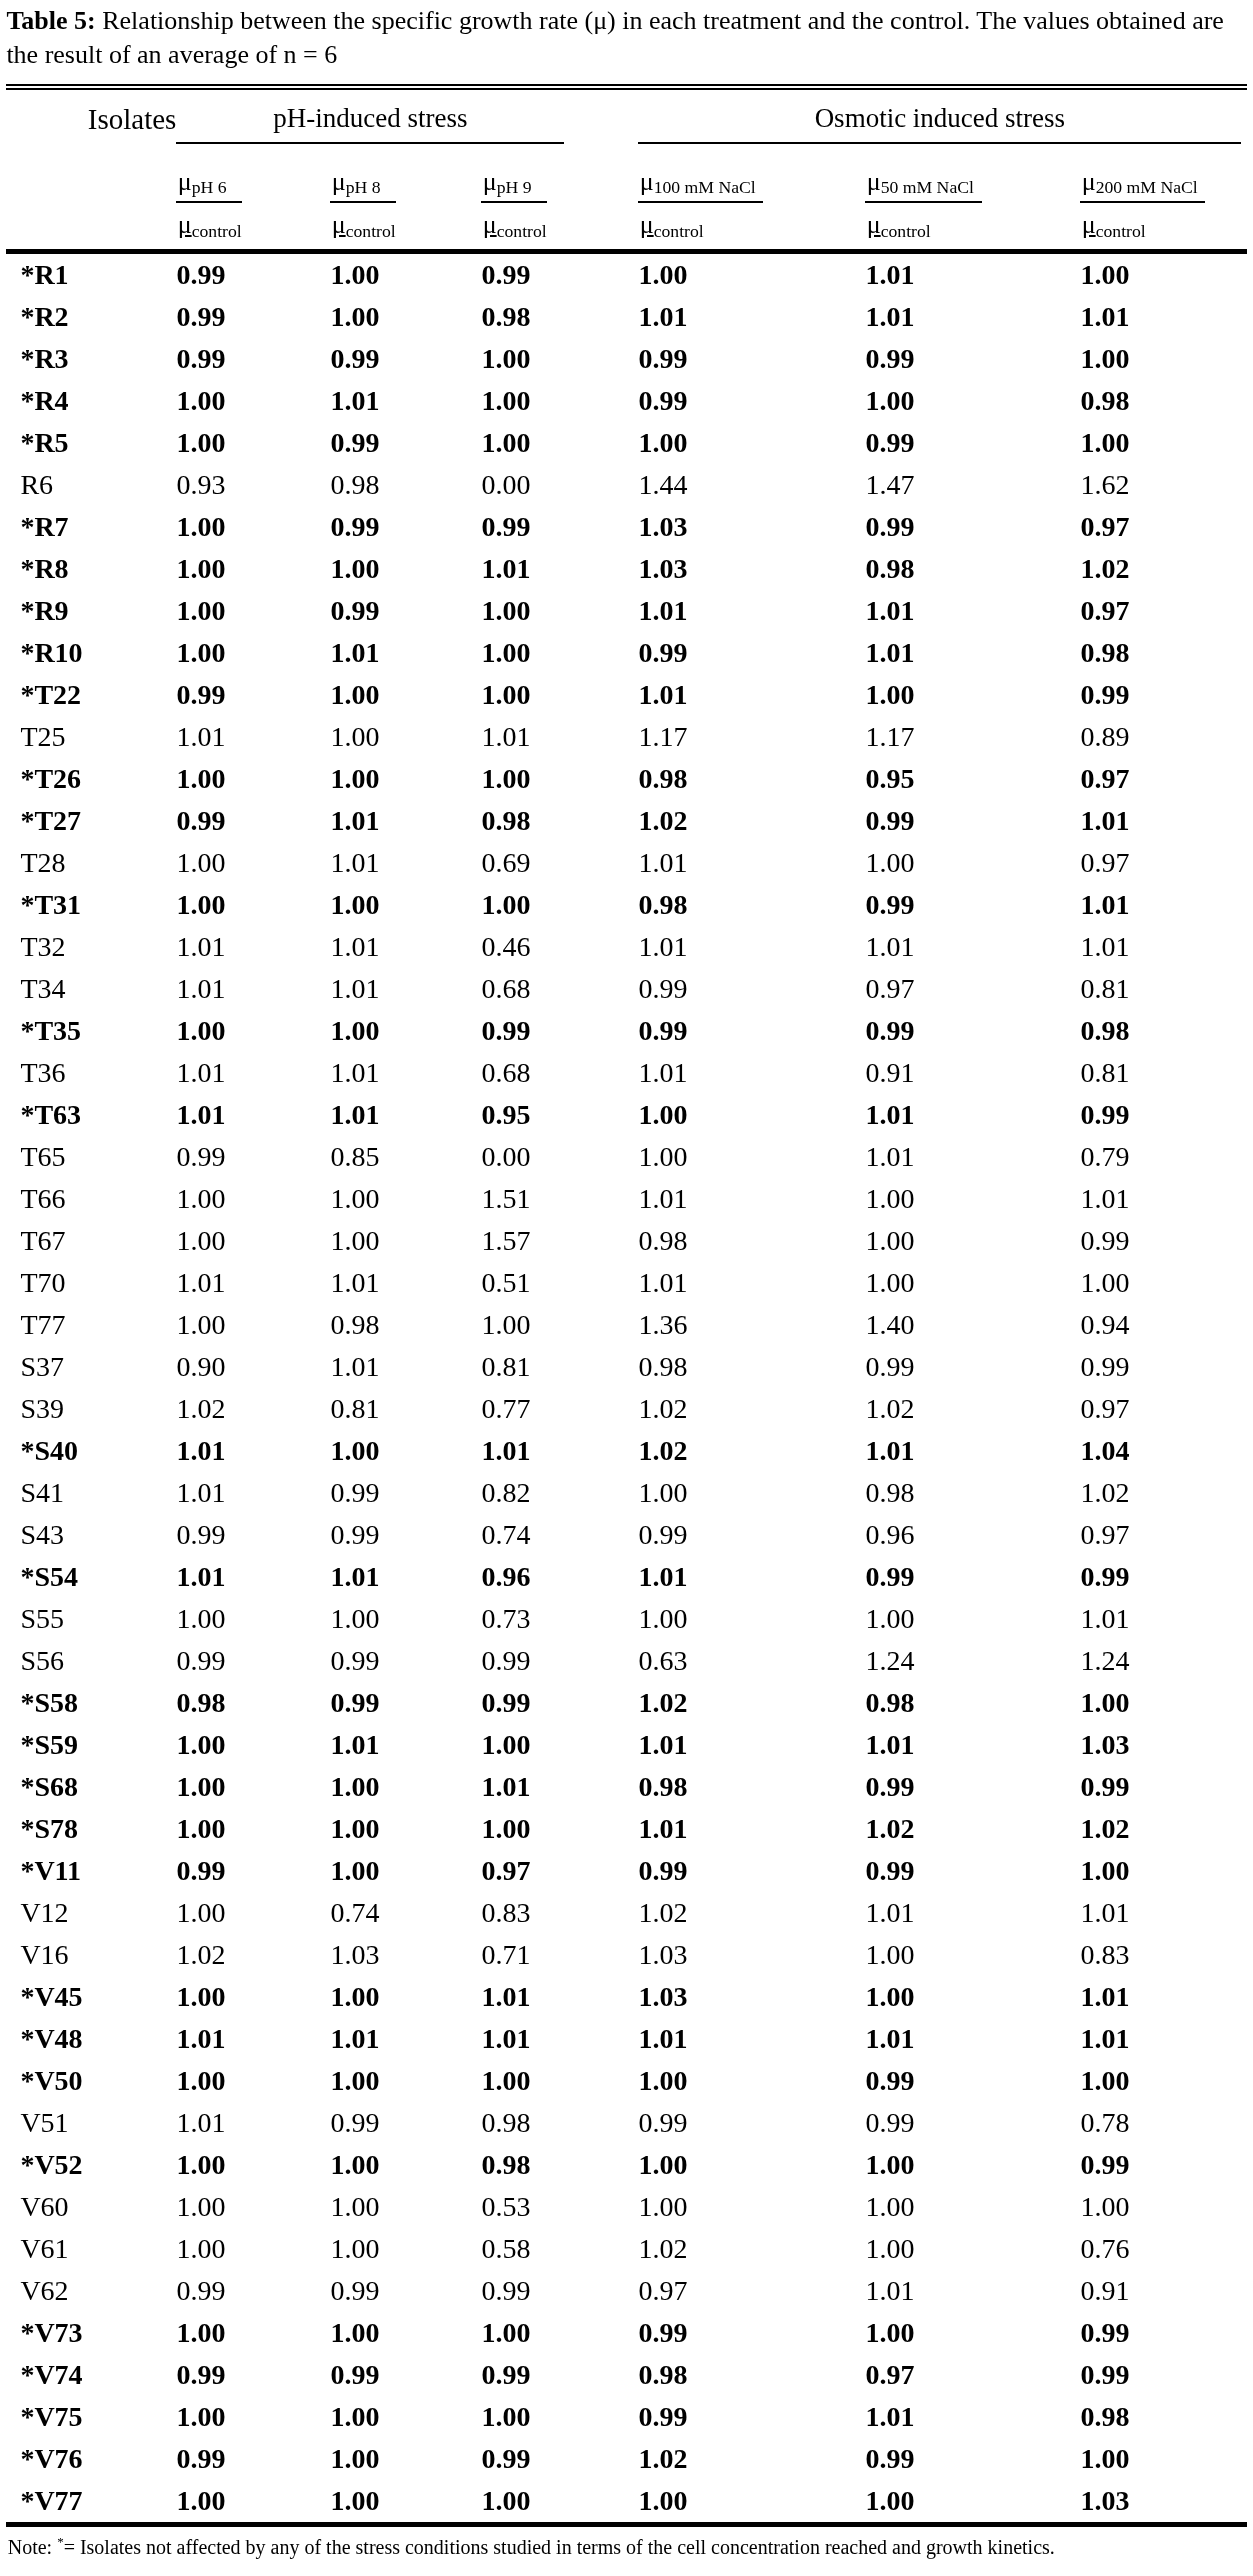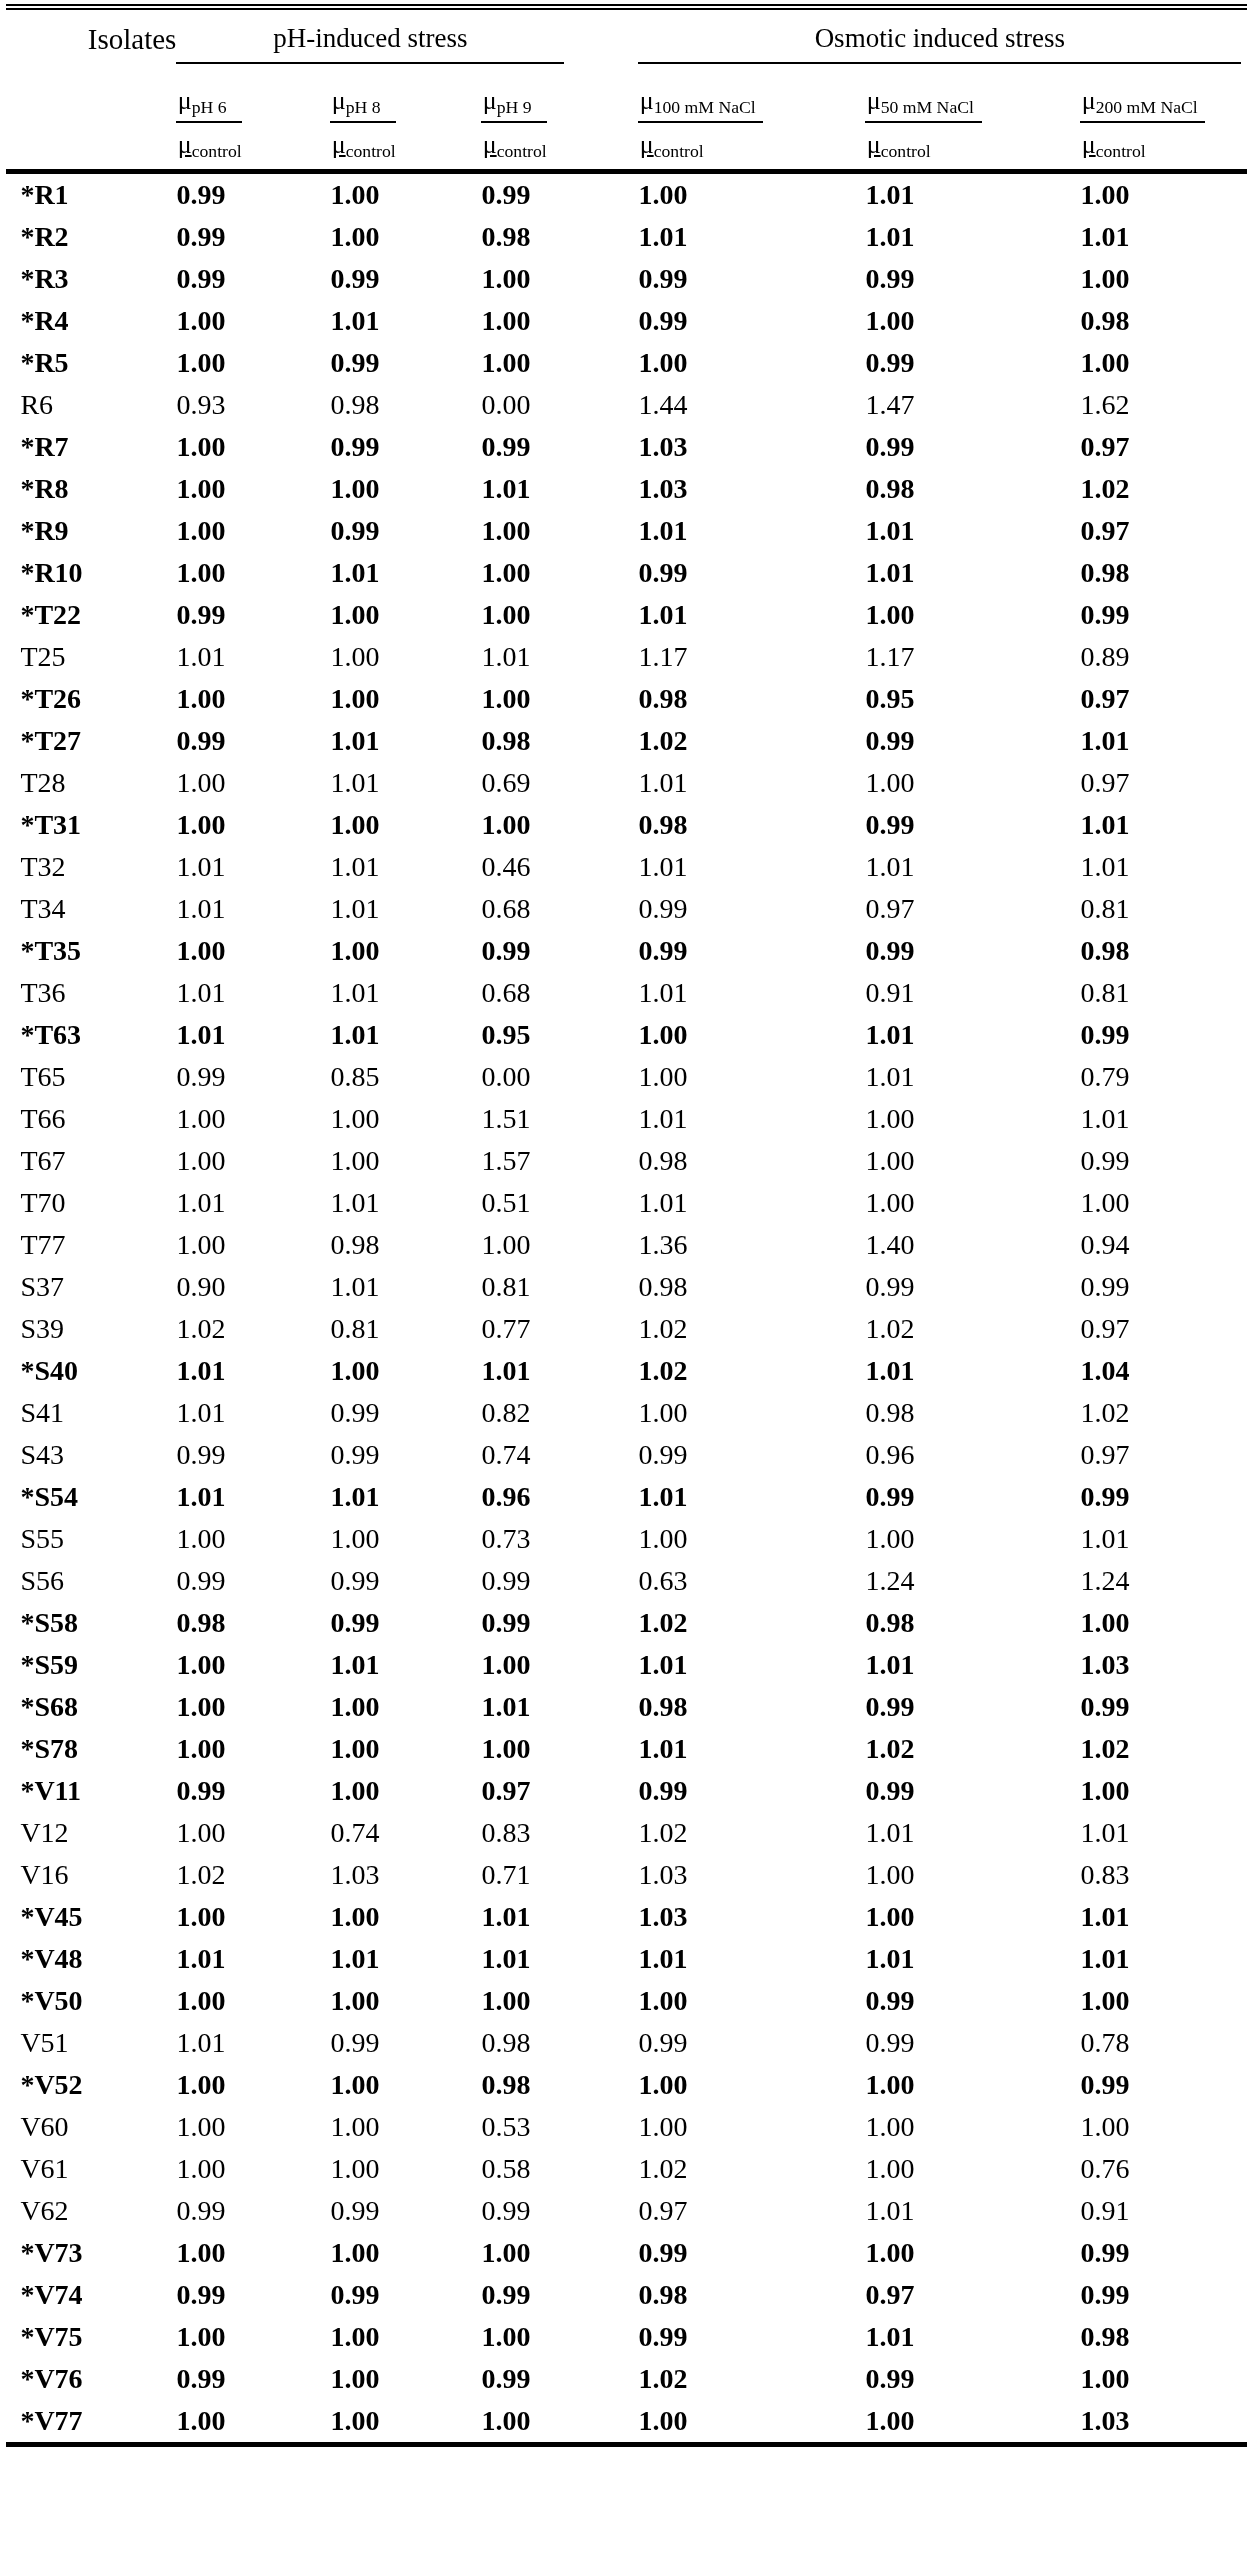--- a/index.html
+++ b/index.html
@@ -32,20 +32,21 @@
   tbody tr.bold td{font-weight:bold;}
 
   .note{margin:7.7px 0 0 1.3px;font-size:20px;line-height:1.2;}
   .note sup{font-size:0.65em;vertical-align:super;line-height:0;}
 </style>
 </head>
 <body>
 
 <div class="page">
 
+  <p class="title"><b>Table 5:</b><span> Relationship between the specific growth rate (μ) in each treatment and the control. The values obtained are the result of an average of n = 6</span></p>
 
   <table class="results">
     <colgroup>
       <col style="width:170px">
         <col style="width:154px">
         <col style="width:151px">
       <col style="width:157px">
         <col style="width:227px">
         <col style="width:215px">
       <col style="width:167px">
@@ -582,15 +583,16 @@
           <td>1.00</td>
           <td>1.00</td>
           <td>1.00</td>
           <td>1.00</td>
           <td>1.00</td>
           <td>1.03</td>
         </tr>
       </tbody>
   </table>
 
+  <p class="note"><span>Note: </span><sup>*</sup><span>= Isolates not affected by any of the stress conditions studied in terms of the cell concentration reached and growth kinetics.</span></p>
 
 </div>
 
 
 </body></html>

